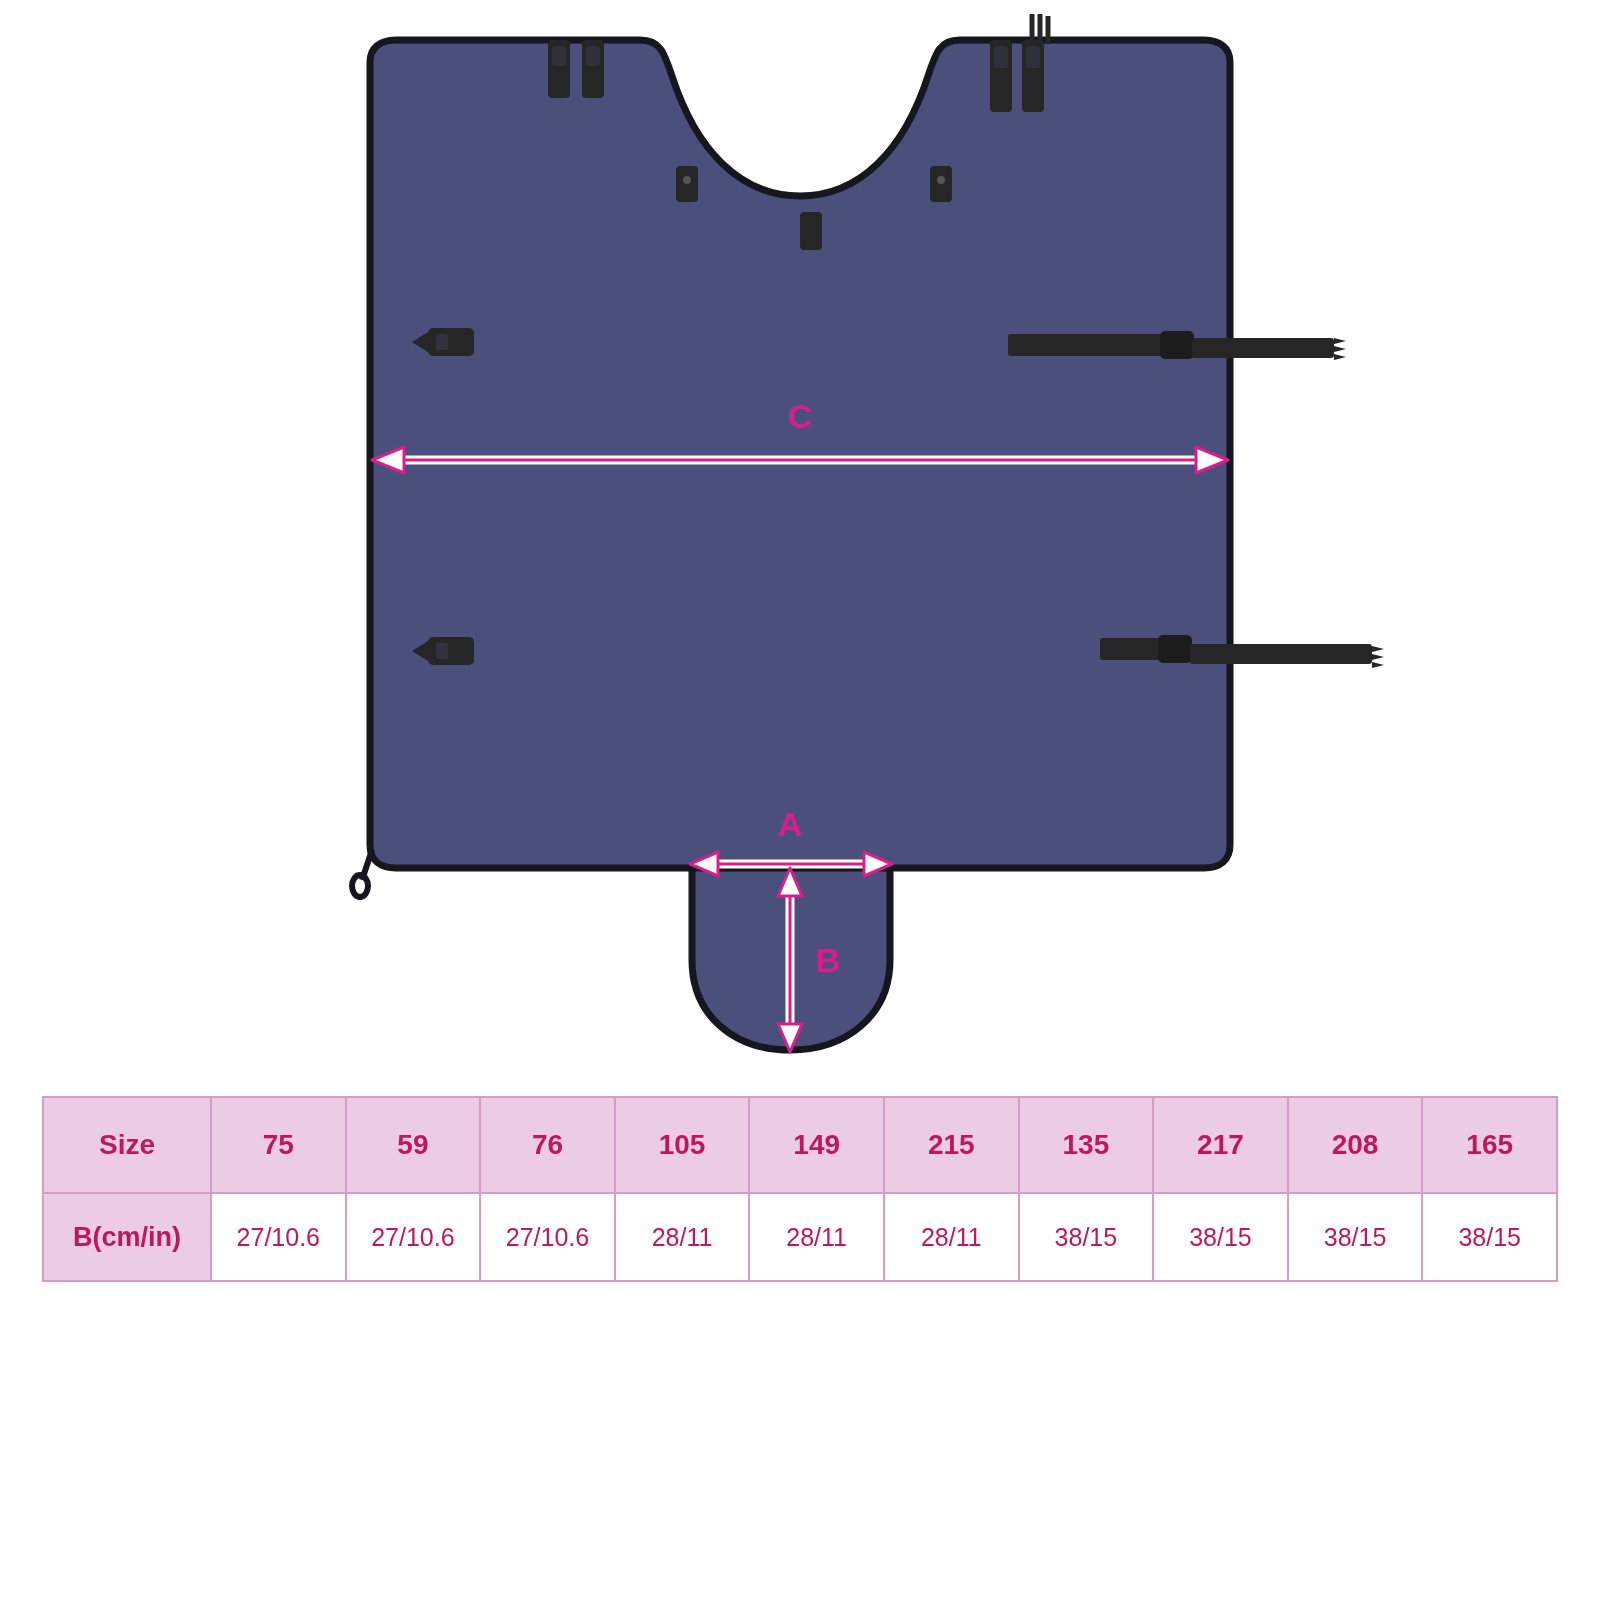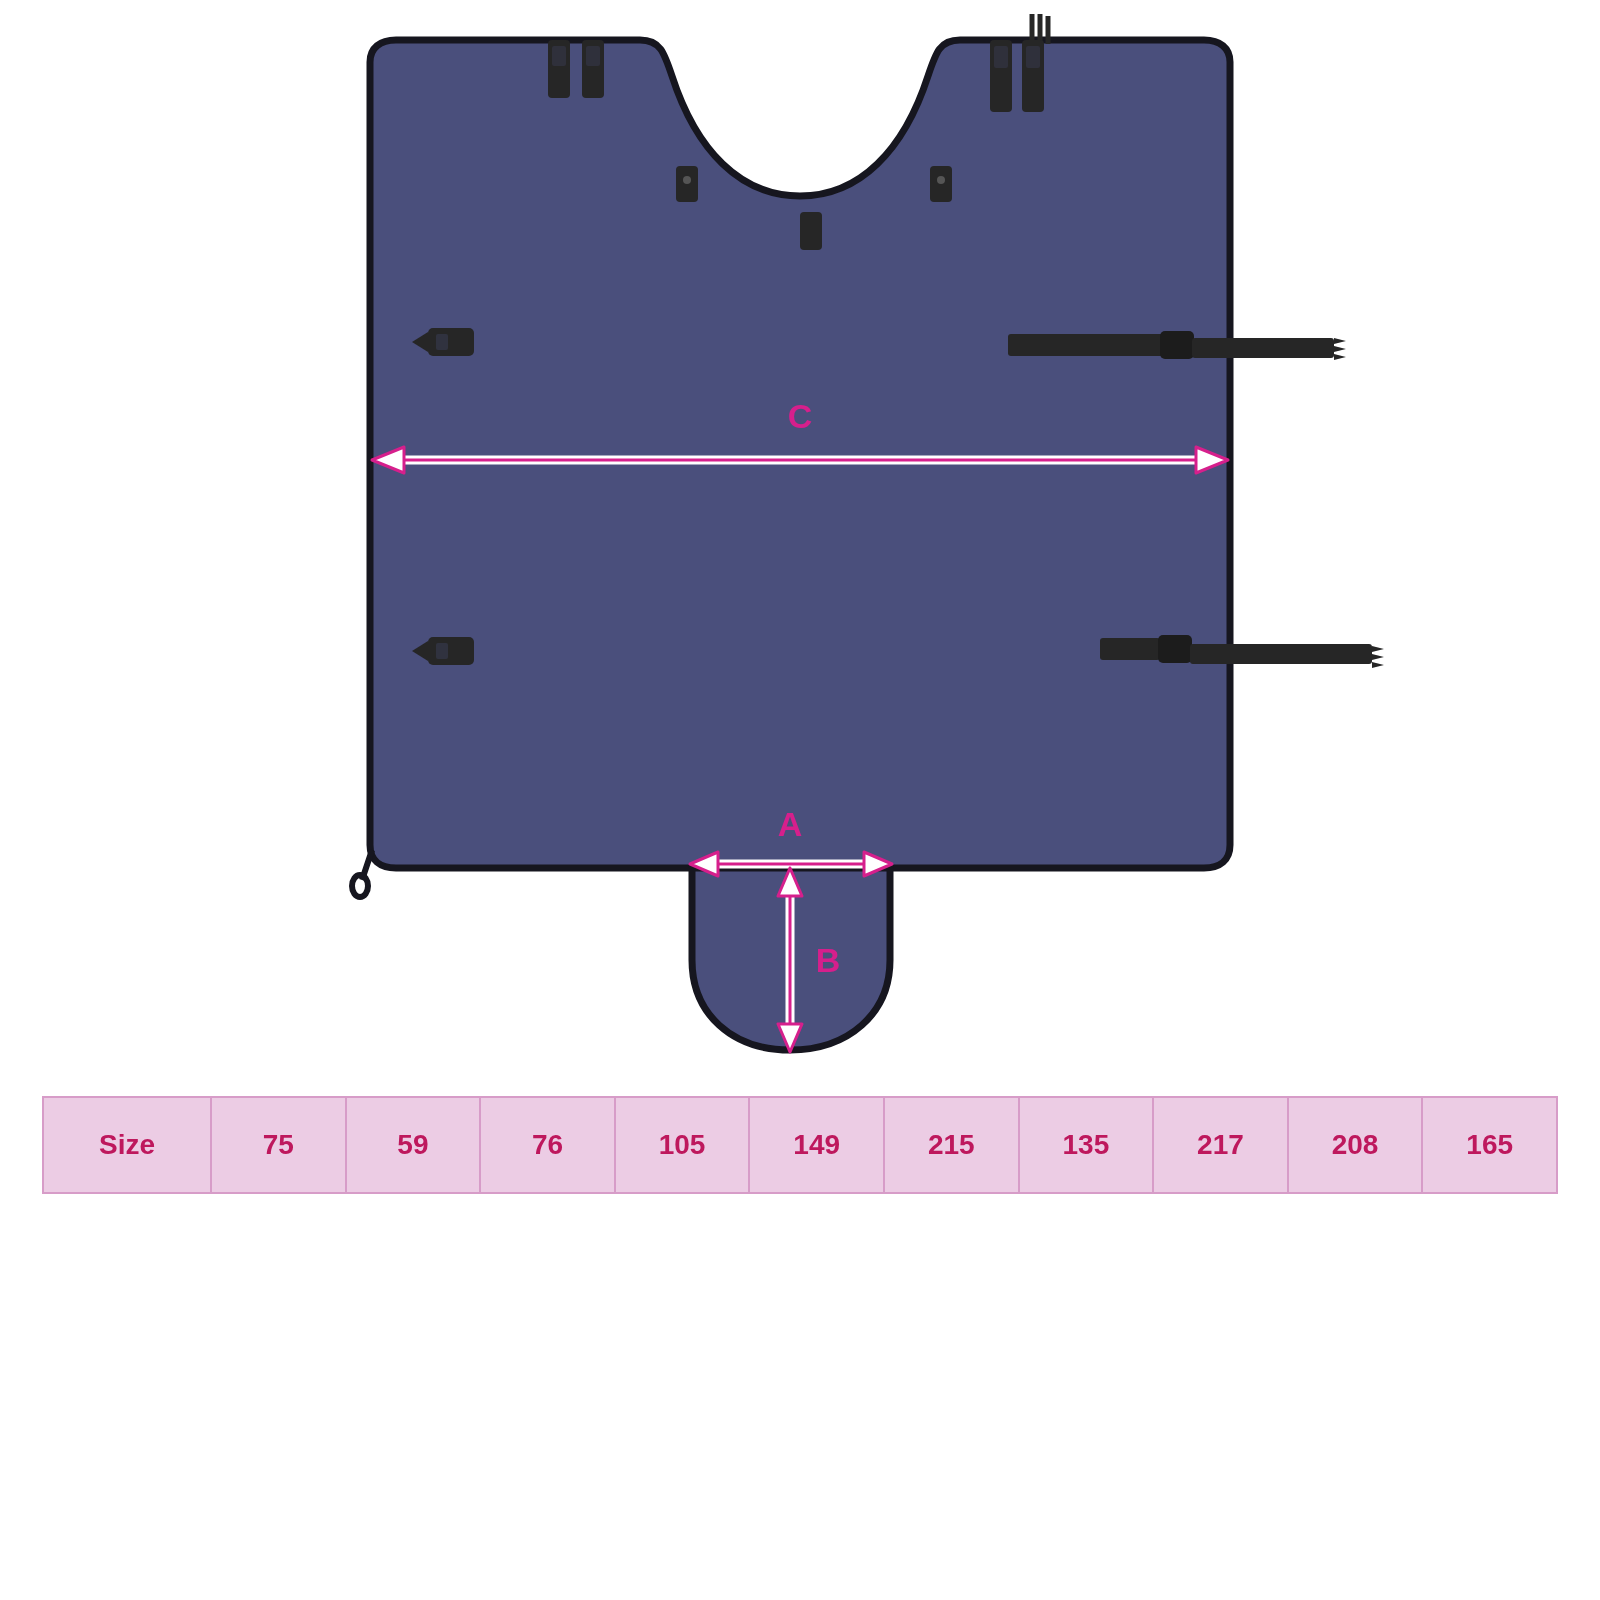--- a/index.html
+++ b/index.html
@@ -202,15 +202,28 @@
         <td>105</td>
         <td>149</td>
         <td>215</td>
         <td>135</td>
         <td>217</td>
         <td>208</td>
         <td>165</td>
       </tr>
     </thead>
     <tbody>
+      <tr>
+        <td class="rowhead">B(cm/in)</td>
+        <td>27/10.6</td>
+        <td>27/10.6</td>
+        <td>27/10.6</td>
+        <td>28/11</td>
+        <td>28/11</td>
+        <td>28/11</td>
+        <td>38/15</td>
+        <td>38/15</td>
+        <td>38/15</td>
+        <td>38/15</td>
+      </tr>
     </tbody>
   </table>
 </div>
 
 </body></html>

